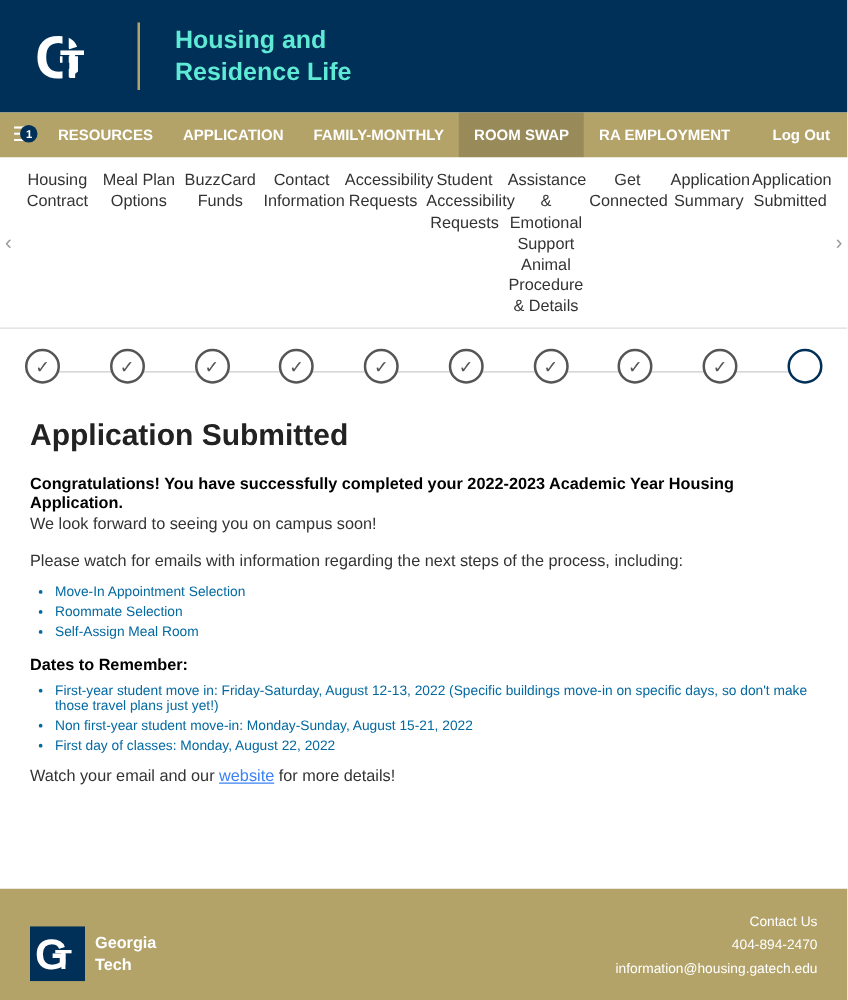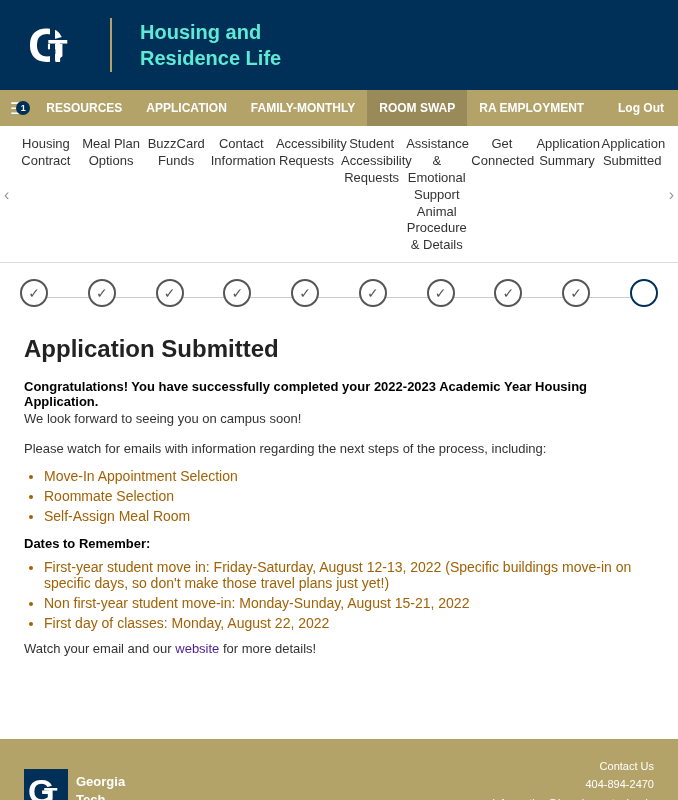--- a/index.html
+++ b/index.html
@@ -194,30 +194,31 @@
       font-size: 13px;
       color: #333;
       margin-bottom: 10px;
       line-height: 1.5;
     }
     .bullet-list {
       margin: 8px 0 8px 20px;
     }
     .bullet-list li {
       margin-bottom: 4px;
-      font-size: 14px;
-      color: #a16207;
+      font-size: 11px;
+      color: #0369a1;
     }
     .dates-header {
       font-weight: bold;
       font-size: 13px;
       margin: 12px 0 6px 0;
     }
     .website-link {
-      color: #4c1d95;
+      color: #3b82f6;
+      text-decoration: underline;
     }
 
     
     .footer {
       background: #B3A369;
       padding: 18px 24px;
       display: flex;
       justify-content: space-between;
       align-items: flex-end;
       margin-top: 40px;

